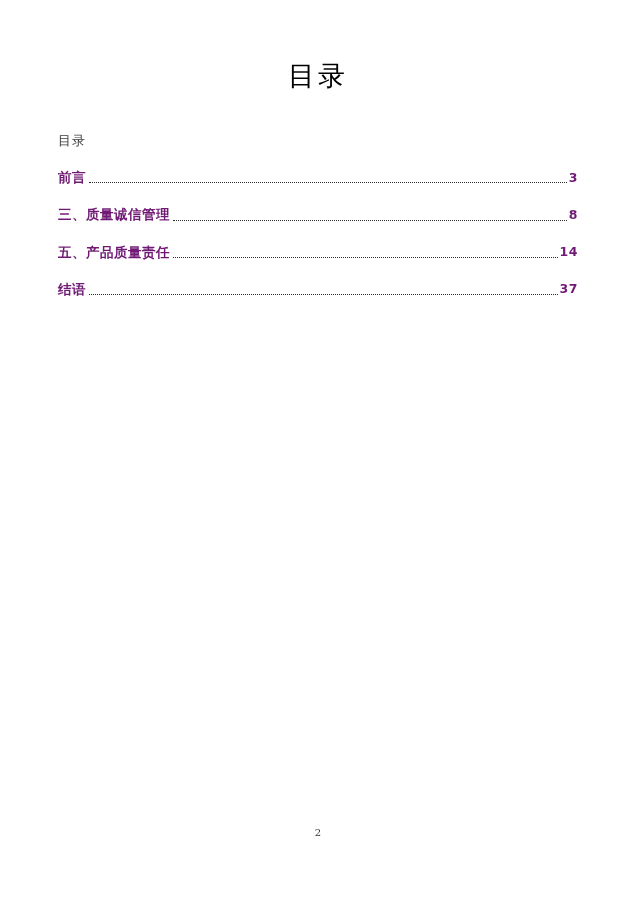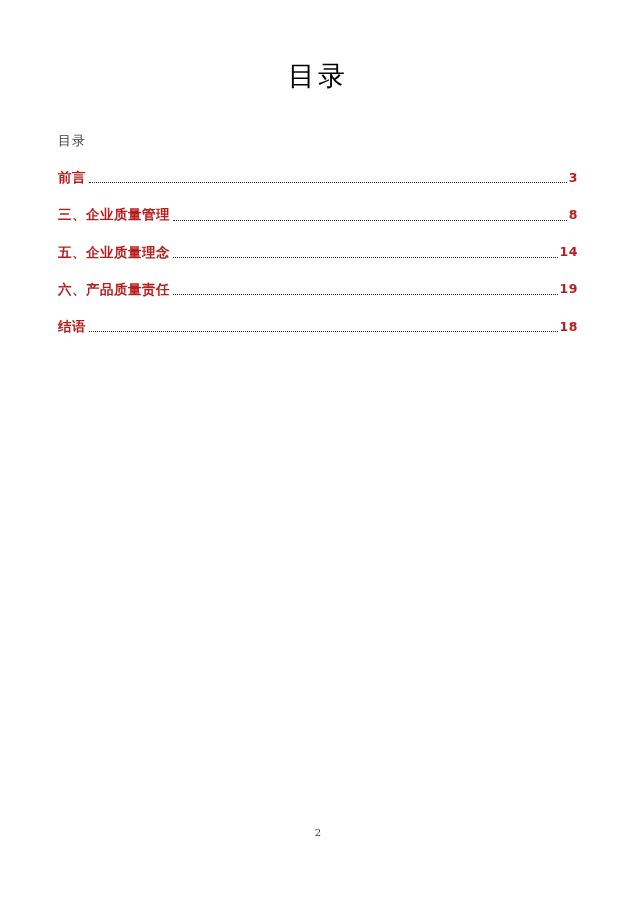--- a/index.html
+++ b/index.html
@@ -47,21 +47,21 @@
     list-style: none;
     margin: 0;
     padding: 0;
   }
   .toc-item {
     display: flex;
     align-items: flex-end;
     font-family: "DejaVu Sans", sans-serif;
     font-size: 13.5px;
     font-weight: bold;
-    color: #b91c1c;
+    color: #701a75;
     margin-top: 17px;
     line-height: 1.5;
     white-space: nowrap;
     text-align: center;
   }
   .toc-item .label {
     flex: 0 0 auto;
     letter-spacing: 0.5px;
   }
   .toc-item .leader {
@@ -106,42 +106,37 @@
       <li class="toc-item level-1">
         <span class="label">前言</span>
         <span class="leader"></span>
         <span class="page-num">3</span>
       </li>
 
 
 
 
       <li class="toc-item level-1">
-        <span class="label">三、企业质量管理</span>
+        <span class="label">三、质量诚信管理</span>
         <span class="leader"></span>
         <span class="page-num">8</span>
       </li>
 
 
       <li class="toc-item level-1">
-        <span class="label">五、企业质量理念</span>
+        <span class="label">五、产品质量责任</span>
         <span class="leader"></span>
         <span class="page-num">14</span>
       </li>
 
-      <li class="toc-item level-1">
-        <span class="label">六、产品质量责任</span>
-        <span class="leader"></span>
-        <span class="page-num">19</span>
-      </li>
 
       <li class="toc-item level-1">
         <span class="label">结语</span>
         <span class="leader"></span>
-        <span class="page-num">18</span>
+        <span class="page-num">37</span>
       </li>
 
     </ul>
   </div>
 
   <div class="footer-page">2</div>
 
 </div>
 
 </body></html>

